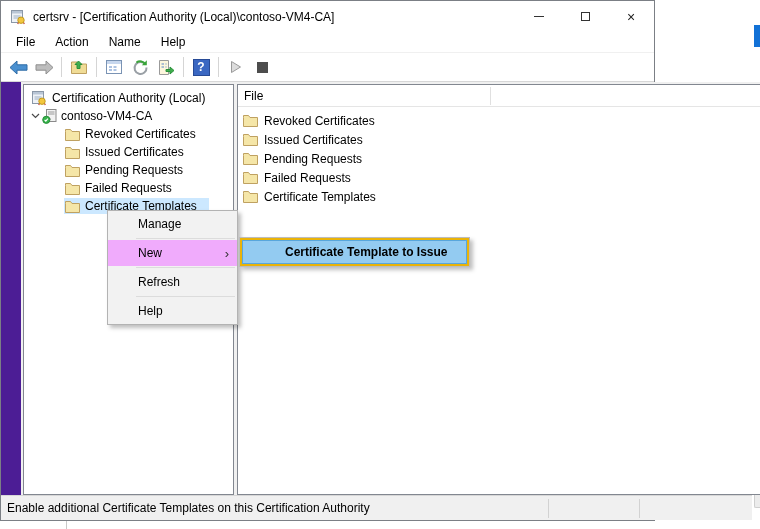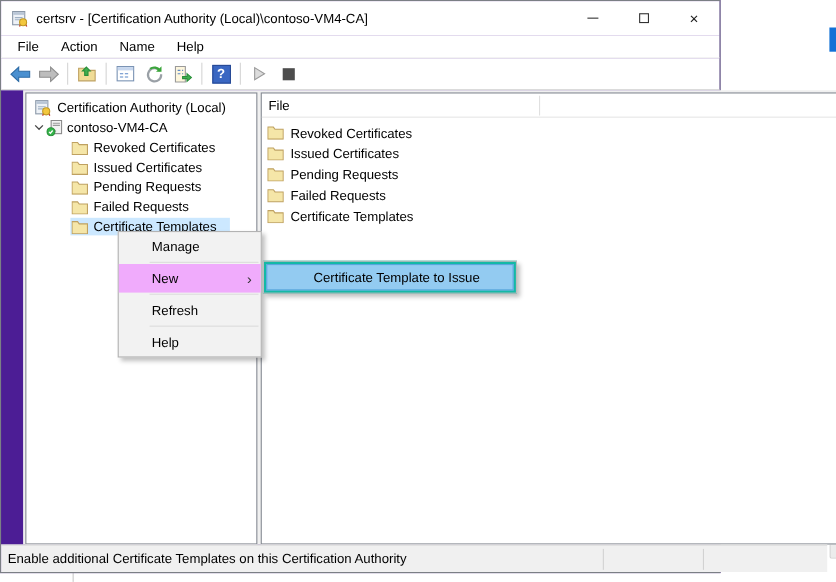--- a/index.html
+++ b/index.html
@@ -74,22 +74,22 @@
 
   
   .context-menu { position:absolute; left:107px; top:210px; width:131px; background:#f2f2f2;
     border:1px solid #b3b3b3; box-shadow:3px 3px 4px rgba(0,0,0,.25); padding:0 0; z-index:20; }
   .cm-item { height:26px; display:flex; align-items:center; padding-left:30px; position:relative; }
   .cm-item.highlight { background:#f0abfc; }
   .cm-arrow { position:absolute; right:8px; font-size:13px; color:#333; }
   .cm-sep { height:1px; background:#dcdcdc; margin:1px 2px 1px 28px; }
 
   
-  .submenu { position:absolute; left:239px; top:237px; width:231px; background:#14b8a6;
-    border:1px solid #bcbcbc; box-shadow:3px 3px 4px rgba(0,0,0,.25); padding:2px; z-index:21; }
+  .submenu { position:absolute; left:239px; top:237px; width:231px; background:#eab308;
+    border:1px solid #bcbcbc; box-shadow:3px 3px 4px rgba(0,0,0,.25); padding:2px; z-index:21;font-weight:bold; }
   .sm-item { height:24px; display:flex; align-items:center; padding-left:42px;
     background:#93cbf1; border:1px solid #58a6dc; }
 
   svg { display:block; }
 </style>
 </head>
 <body>
 
 <div class="bg-blue-fragment"></div>
 <div class="bg-right-button"></div>

